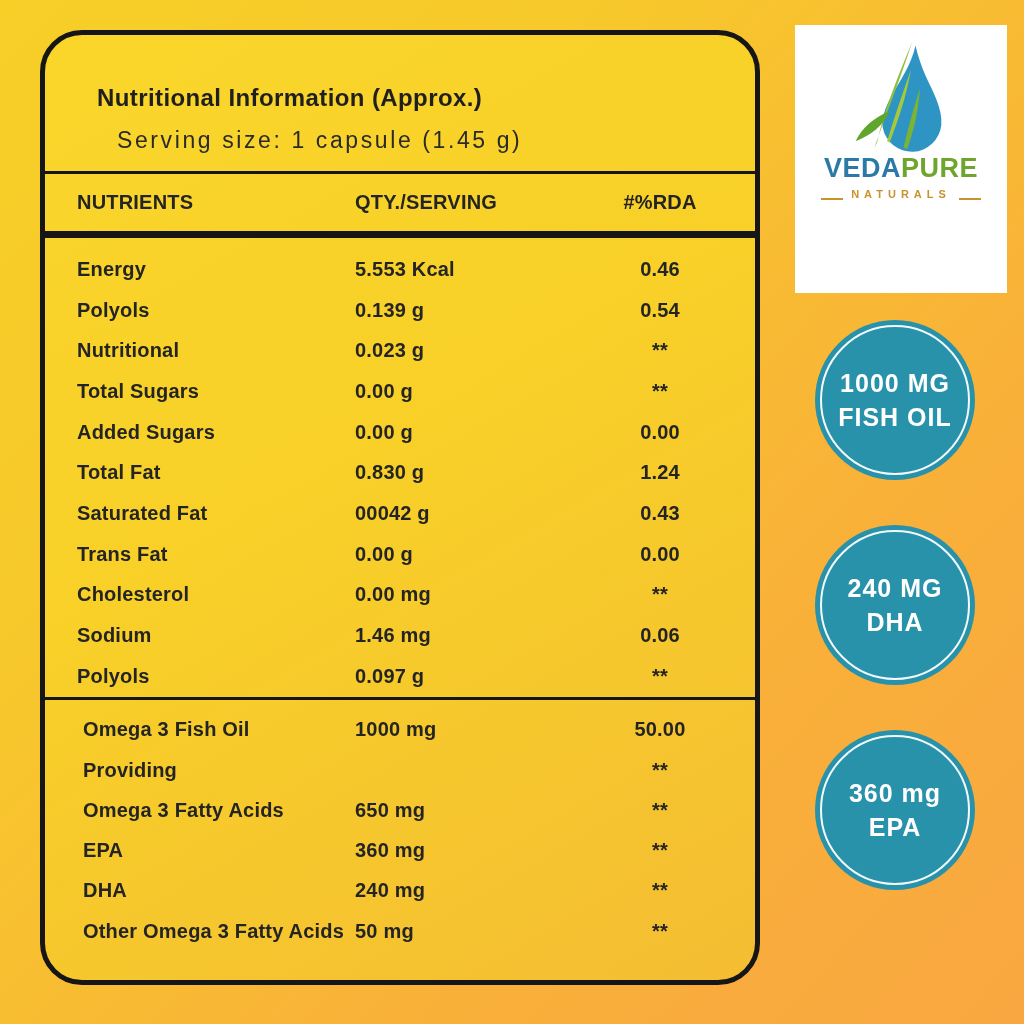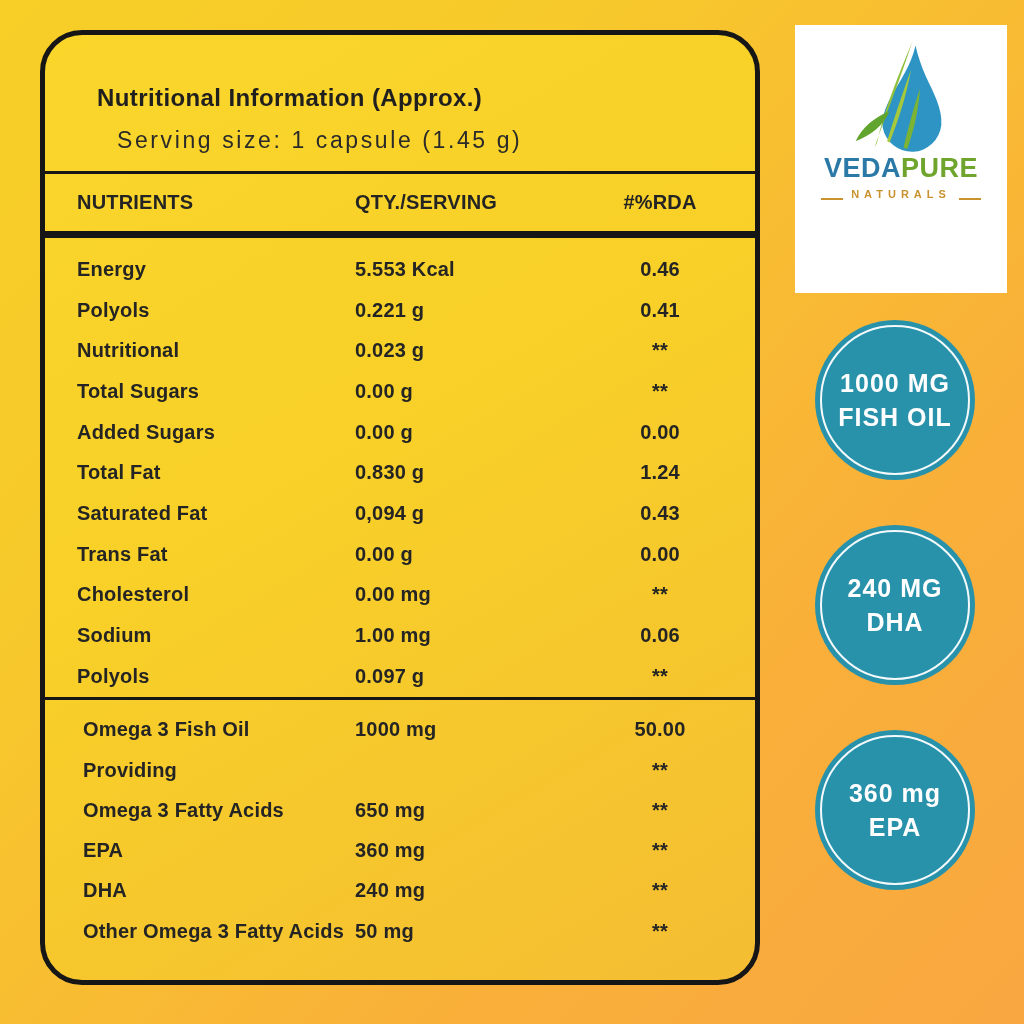--- a/index.html
+++ b/index.html
@@ -79,22 +79,22 @@
   <div class="div-thick"></div>
 
   <div class="tbody1">
     <div class="trow">
       <span class="c-name">Energy</span>
       <span class="c-qty">5.553 Kcal</span>
       <span class="c-rda">0.46</span>
     </div>
     <div class="trow">
       <span class="c-name">Polyols</span>
-      <span class="c-qty">0.221 g</span>
-      <span class="c-rda">0.41</span>
+      <span class="c-qty">0.139 g</span>
+      <span class="c-rda">0.54</span>
     </div>
     <div class="trow">
       <span class="c-name">Nutritional</span>
       <span class="c-qty">0.023 g</span>
       <span class="c-rda">**</span>
     </div>
     <div class="trow">
       <span class="c-name">Total Sugars</span>
       <span class="c-qty">0.00 g</span>
       <span class="c-rda">**</span>
@@ -104,36 +104,36 @@
       <span class="c-qty">0.00 g</span>
       <span class="c-rda">0.00</span>
     </div>
     <div class="trow">
       <span class="c-name">Total Fat</span>
       <span class="c-qty">0.830 g</span>
       <span class="c-rda">1.24</span>
     </div>
     <div class="trow">
       <span class="c-name">Saturated Fat</span>
-      <span class="c-qty">0,094 g</span>
+      <span class="c-qty">00042 g</span>
       <span class="c-rda">0.43</span>
     </div>
     <div class="trow">
       <span class="c-name">Trans Fat</span>
       <span class="c-qty">0.00 g</span>
       <span class="c-rda">0.00</span>
     </div>
     <div class="trow">
       <span class="c-name">Cholesterol</span>
       <span class="c-qty">0.00 mg</span>
       <span class="c-rda">**</span>
     </div>
     <div class="trow">
       <span class="c-name">Sodium</span>
-      <span class="c-qty">1.00 mg</span>
+      <span class="c-qty">1.46 mg</span>
       <span class="c-rda">0.06</span>
     </div>
     <div class="trow">
       <span class="c-name">Polyols</span>
       <span class="c-qty">0.097 g</span>
       <span class="c-rda">**</span>
     </div>
   </div>
 
   <div class="div-thin"></div>

